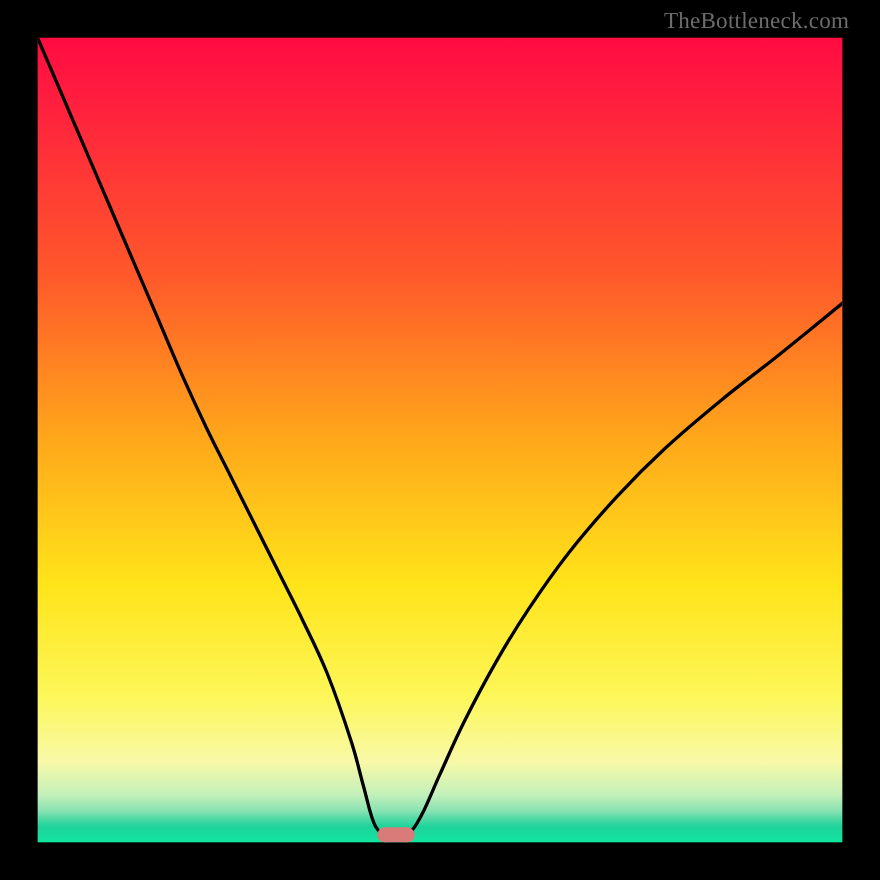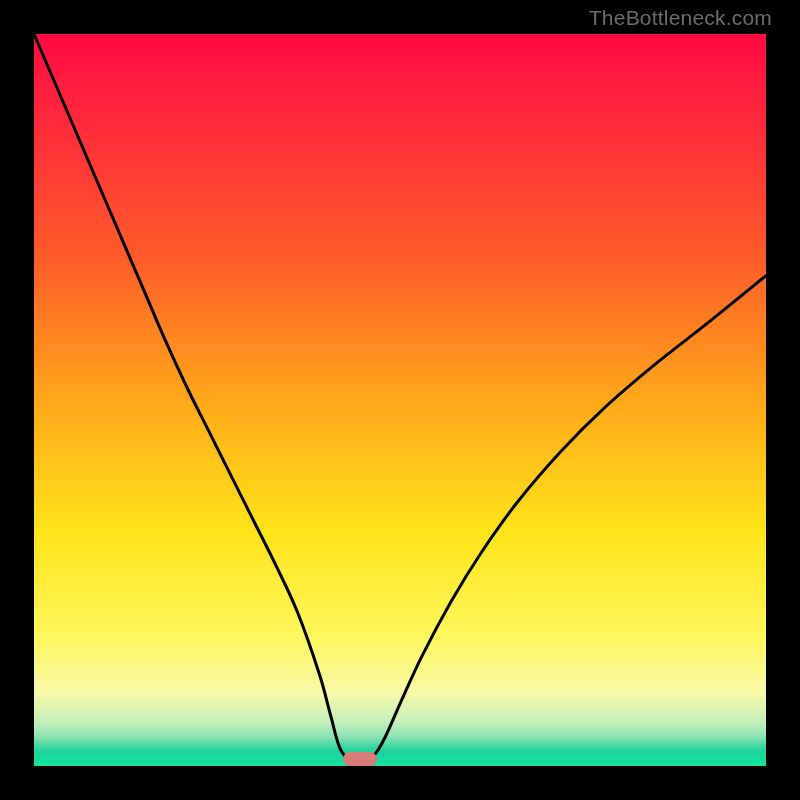--- a/index.html
+++ b/index.html
@@ -9,20 +9,21 @@
     height: 800px;
     background: #000;
     overflow: hidden;
     font-family: Arial, Helvetica, sans-serif;
   }
   .stage {
     position: relative;
     width: 800px;
     height: 800px;
     background: #000;
+    font-family: Liberation Serif, serif;
   }
   .plot-area {
     position: absolute;
     left: 34px;
     top: 34px;
     width: 732px;
     height: 732px;
     overflow: hidden;
   }
   .gradient-bg {

